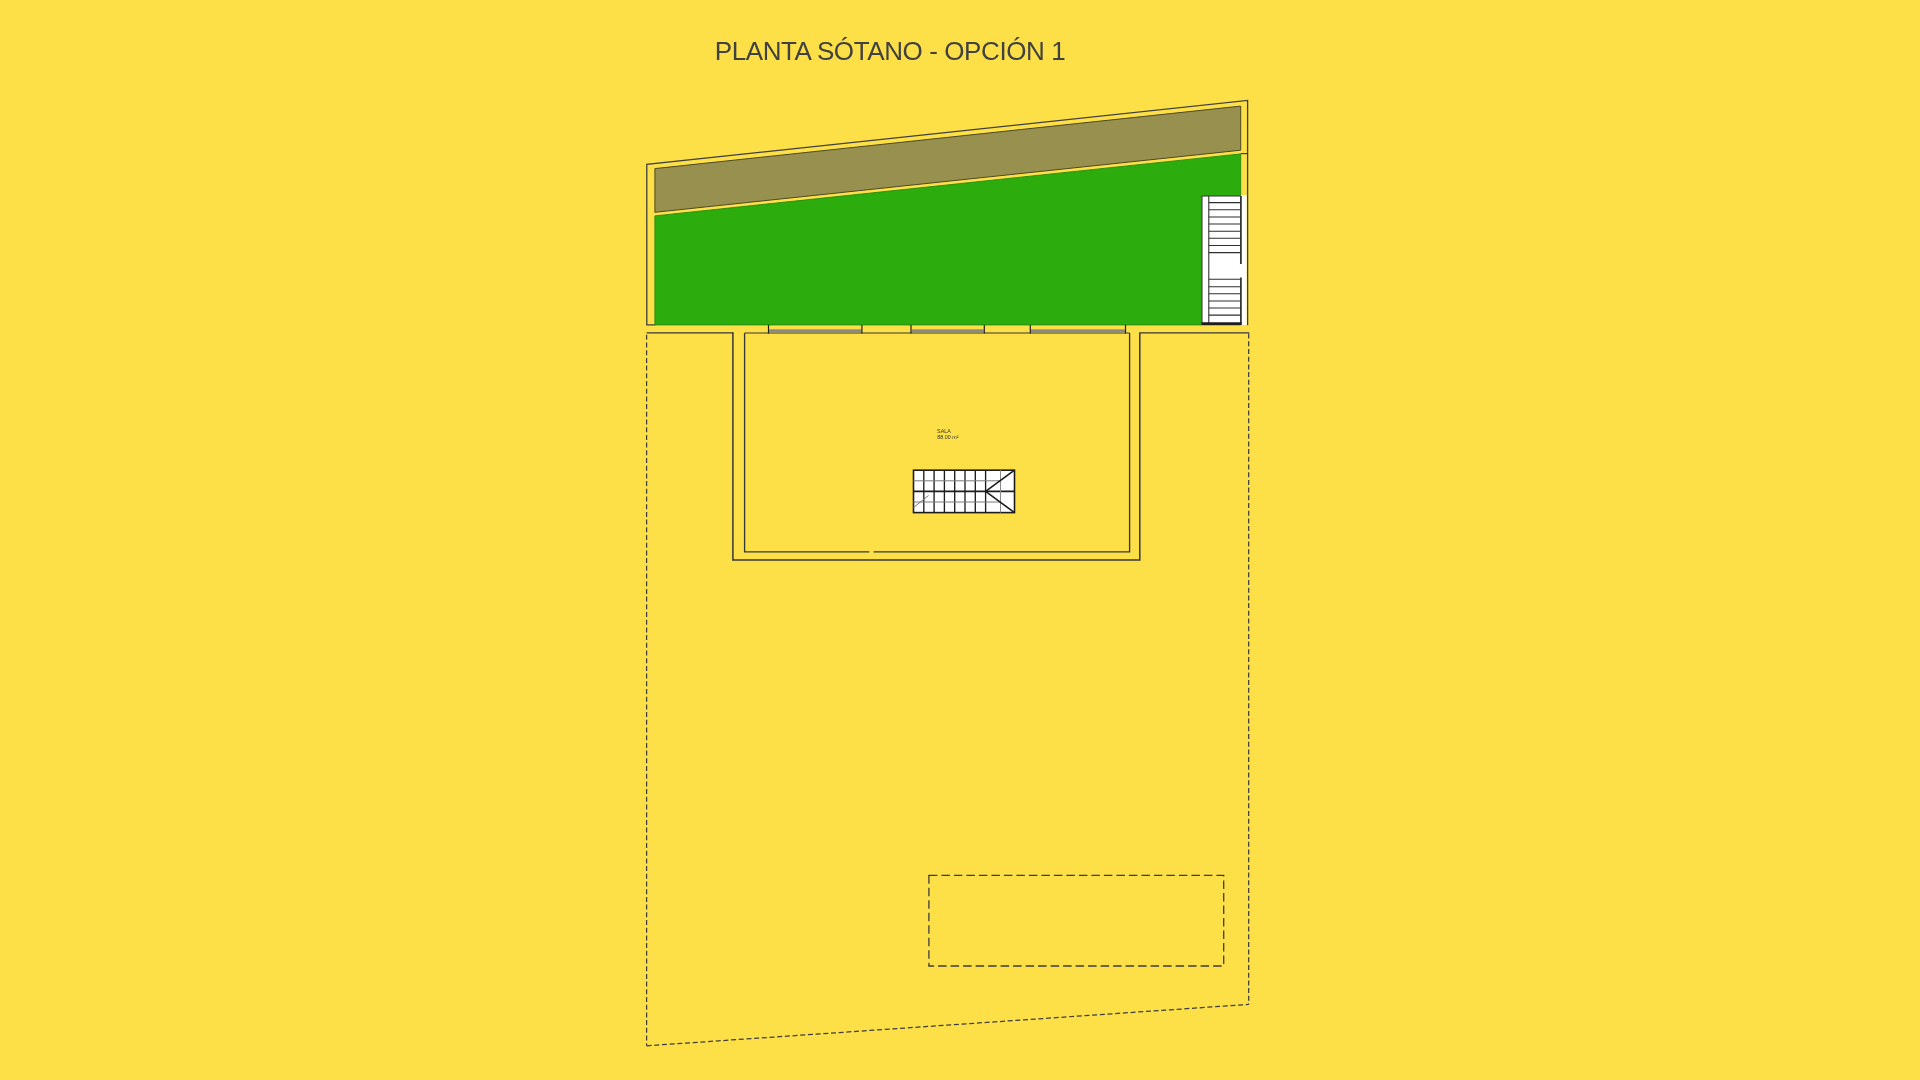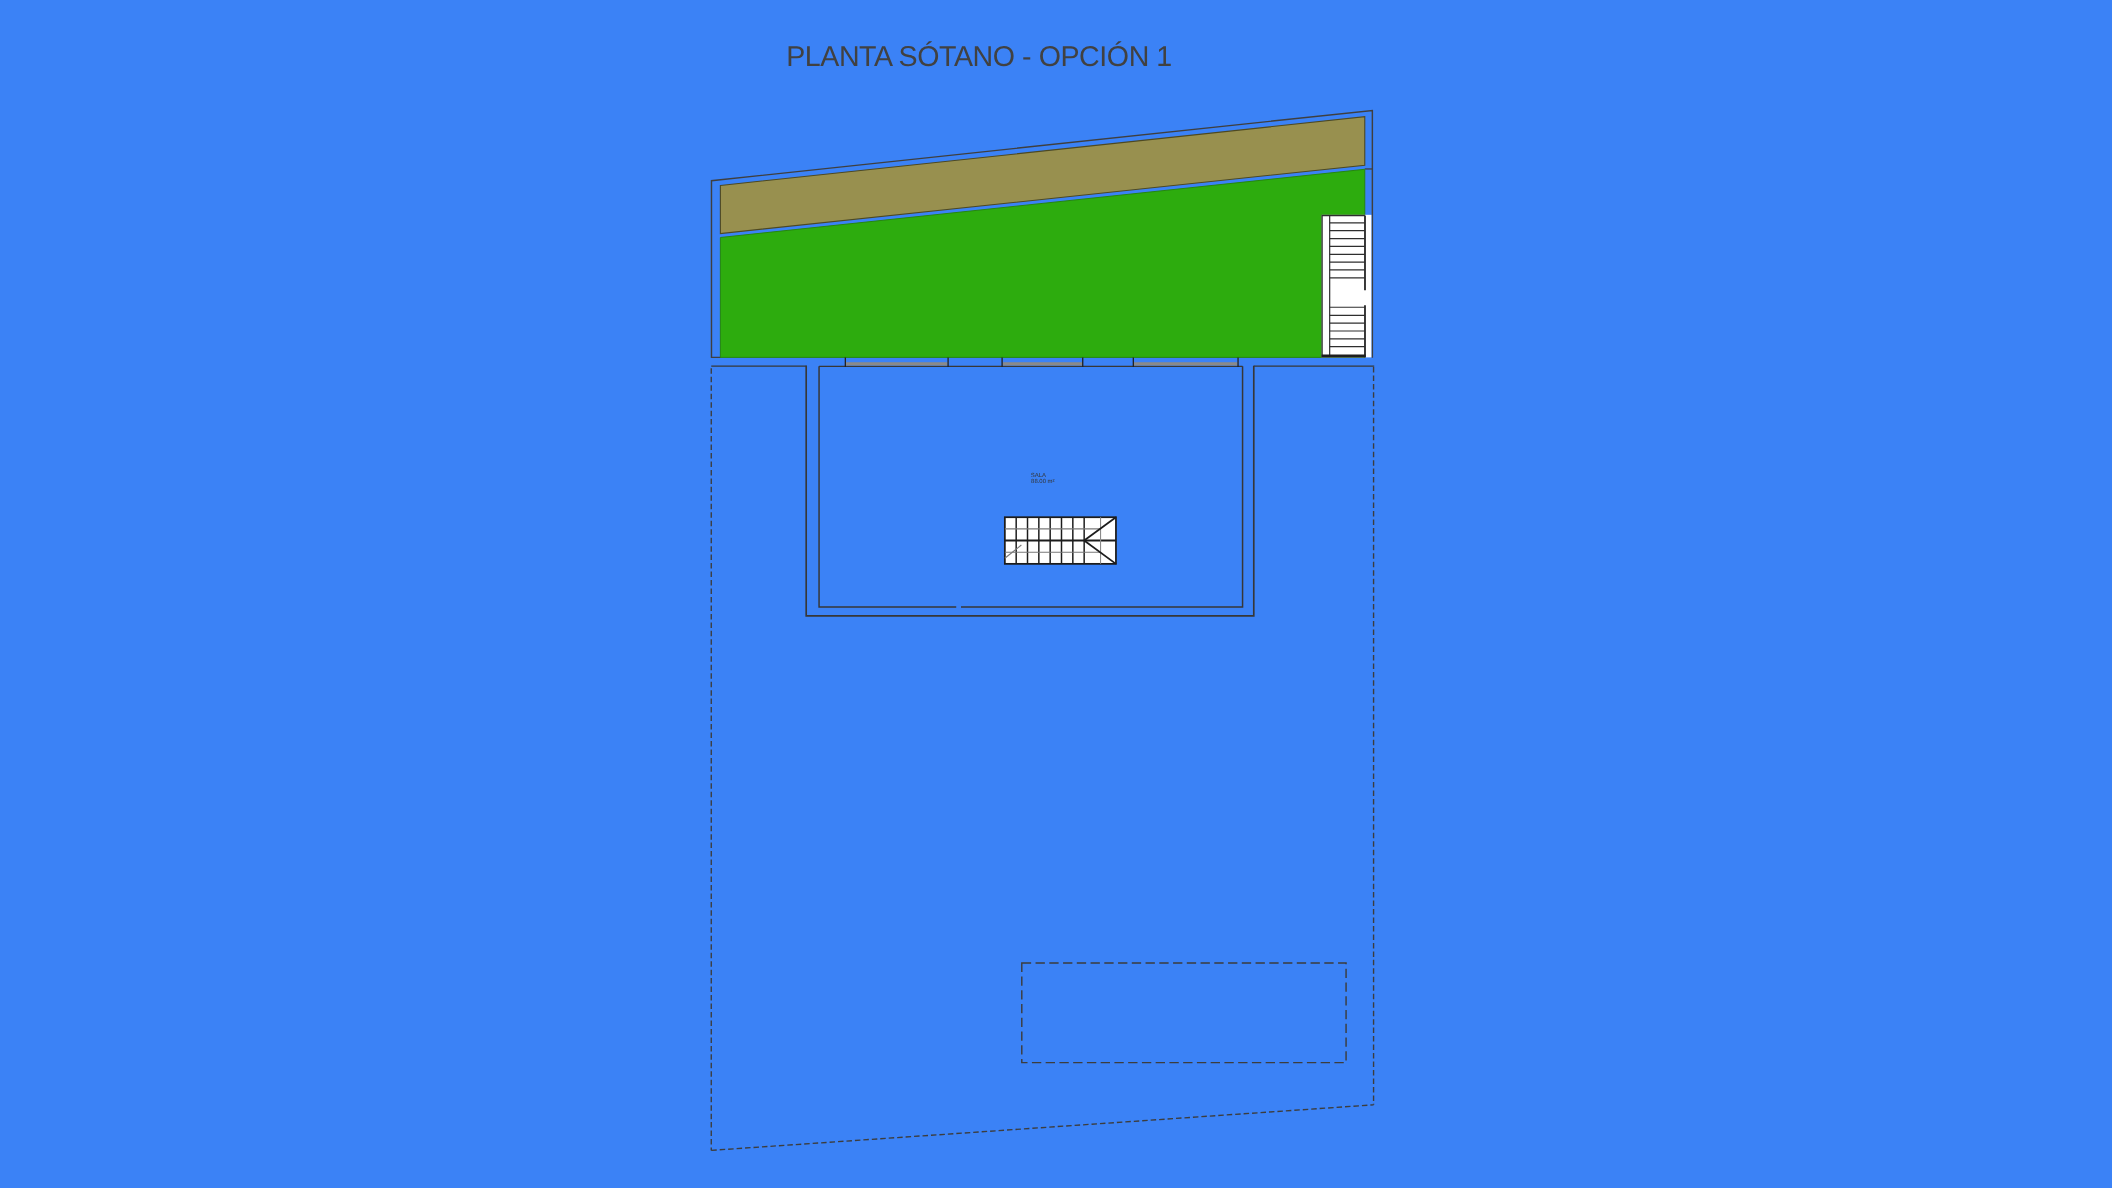--- a/index.html
+++ b/index.html
@@ -1,16 +1,16 @@
 <!DOCTYPE html>
 <html><head>
 <meta charset="utf-8">
 <style>
   html,body{margin:0;padding:0;background:#ffffff;}
-  .page{position:relative;width:1920px;height:1080px;background:#3b82f6;overflow:hidden;}
+  .page{position:relative;width:1920px;height:1080px;background:#fde047;overflow:hidden;}
   svg{position:absolute;left:0;top:0;}
 </style>
 </head>
 <body>
 <div class="page">
   <svg width="1920" height="1080" viewBox="0 0 1920 1080">
 
     <text x="890" y="60.4" font-family="Liberation Sans, sans-serif" font-size="26" letter-spacing="-0.4" fill="#414141" text-anchor="middle">PLANTA SÓTANO - OPCIÓN 1</text>
 
     <path d="M 655.4 324.9 L 646.8 324.9 L 646.8 164.3 L 1247.6 100.4 L 1247.6 325.2" fill="none" stroke="#3f3f3f" stroke-width="1.3"></path>

